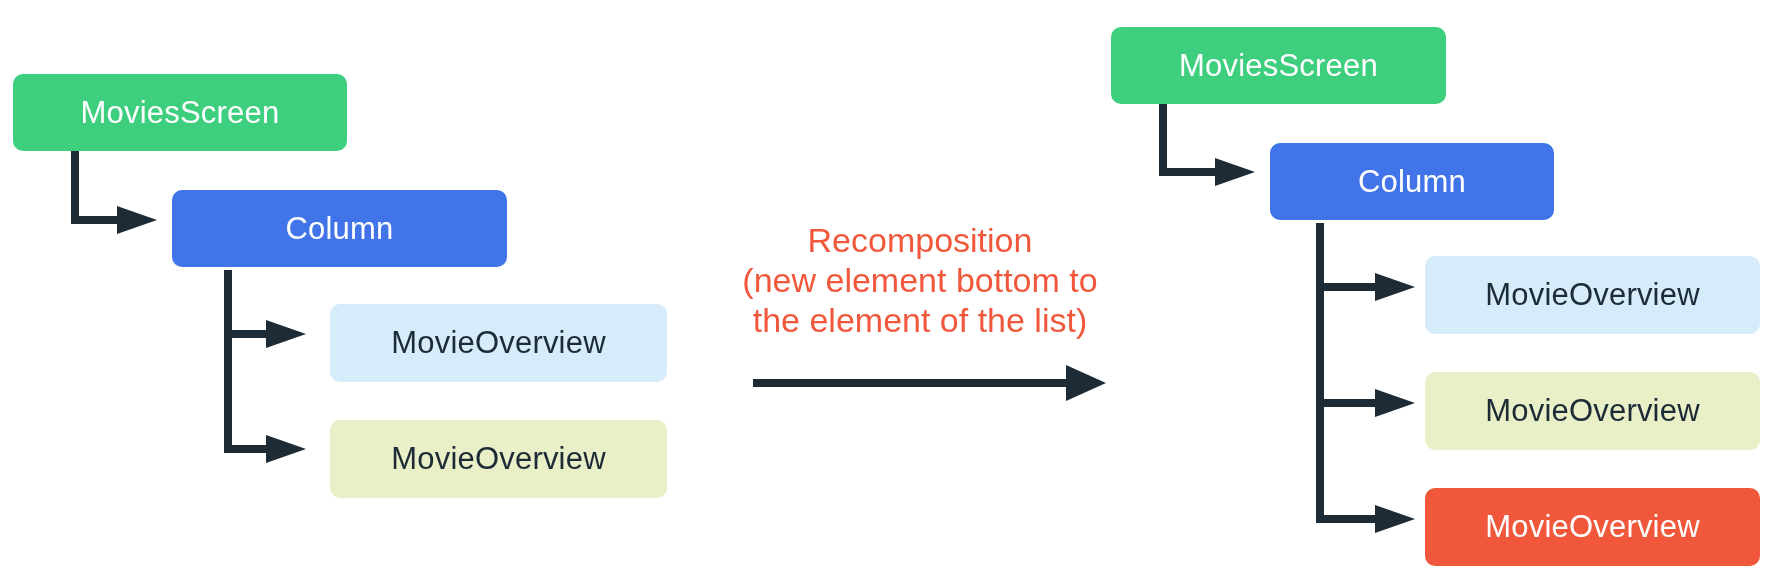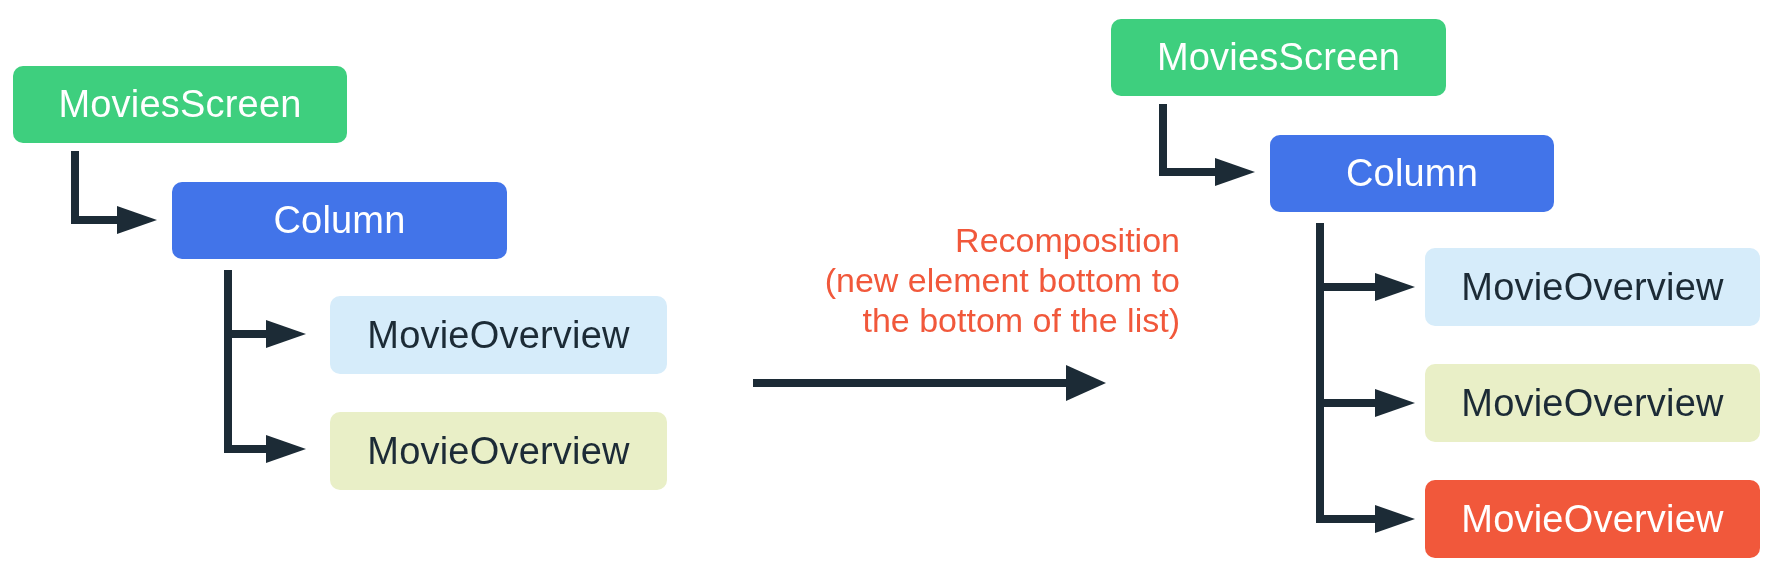--- a/index.html
+++ b/index.html
@@ -7,40 +7,41 @@
     position:relative;
     width:1779px;height:584px;
     background:#ffffff;
     font-family:"Liberation Sans",sans-serif;
     overflow:hidden;
   }
   .node{
     position:absolute;
     border-radius:10px;
     display:flex;align-items:center;justify-content:center;
-    font-size:38px;
+    font-size:31px;
     letter-spacing:0.2px;
     white-space:nowrap;
+    margin-top:8px;
   }
   .seg{position:absolute;background:#1C2B36;}
   .arrow-right{
     position:absolute;width:0;height:0;
     border-top:14px solid transparent;
     border-bottom:14px solid transparent;
     border-left:40px solid #1C2B36;
   }
   .arrow-right.big{
     border-top-width:18px;
     border-bottom-width:18px;
     border-left-width:40px;
   }
   .annotation{
     position:absolute;
     left:660px;top:220px;width:520px;
-    text-align:right;
+    text-align:center;
     font-size:34px;line-height:40px;
     font-weight:400;
   }
 </style>
 </head>
 <body>
 
 <div class="canvas">
 
   <section>
@@ -70,21 +71,21 @@
     <div class="node" style="left: 330px; top: 412px; width: 337px; height: 78px; background-color: rgb(233, 239, 199);">
       <span style="color: rgb(28, 43, 54);">MovieOverview</span>
     </div>
 
   </section>
 
   <section>
     <div class="annotation" style="color: rgb(241, 88, 59);">
       <div>Recomposition</div>
       <div>(new element bottom to</div>
-      <div>the bottom of the list)</div>
+      <div>the element of the list)</div>
     </div>
     <div class="seg" style="left:753px;top:379px;width:315px;height:8px"></div>
     <div class="arrow-right big" style="left:1066px;top:365px"></div>
   </section>
 
   <section>
 
     <div class="node" style="left: 1111px; top: 19px; width: 335px; height: 77px; background-color: rgb(62, 207, 126);">
       <span style="color: rgb(255, 255, 255);">MoviesScreen</span>
     </div>

